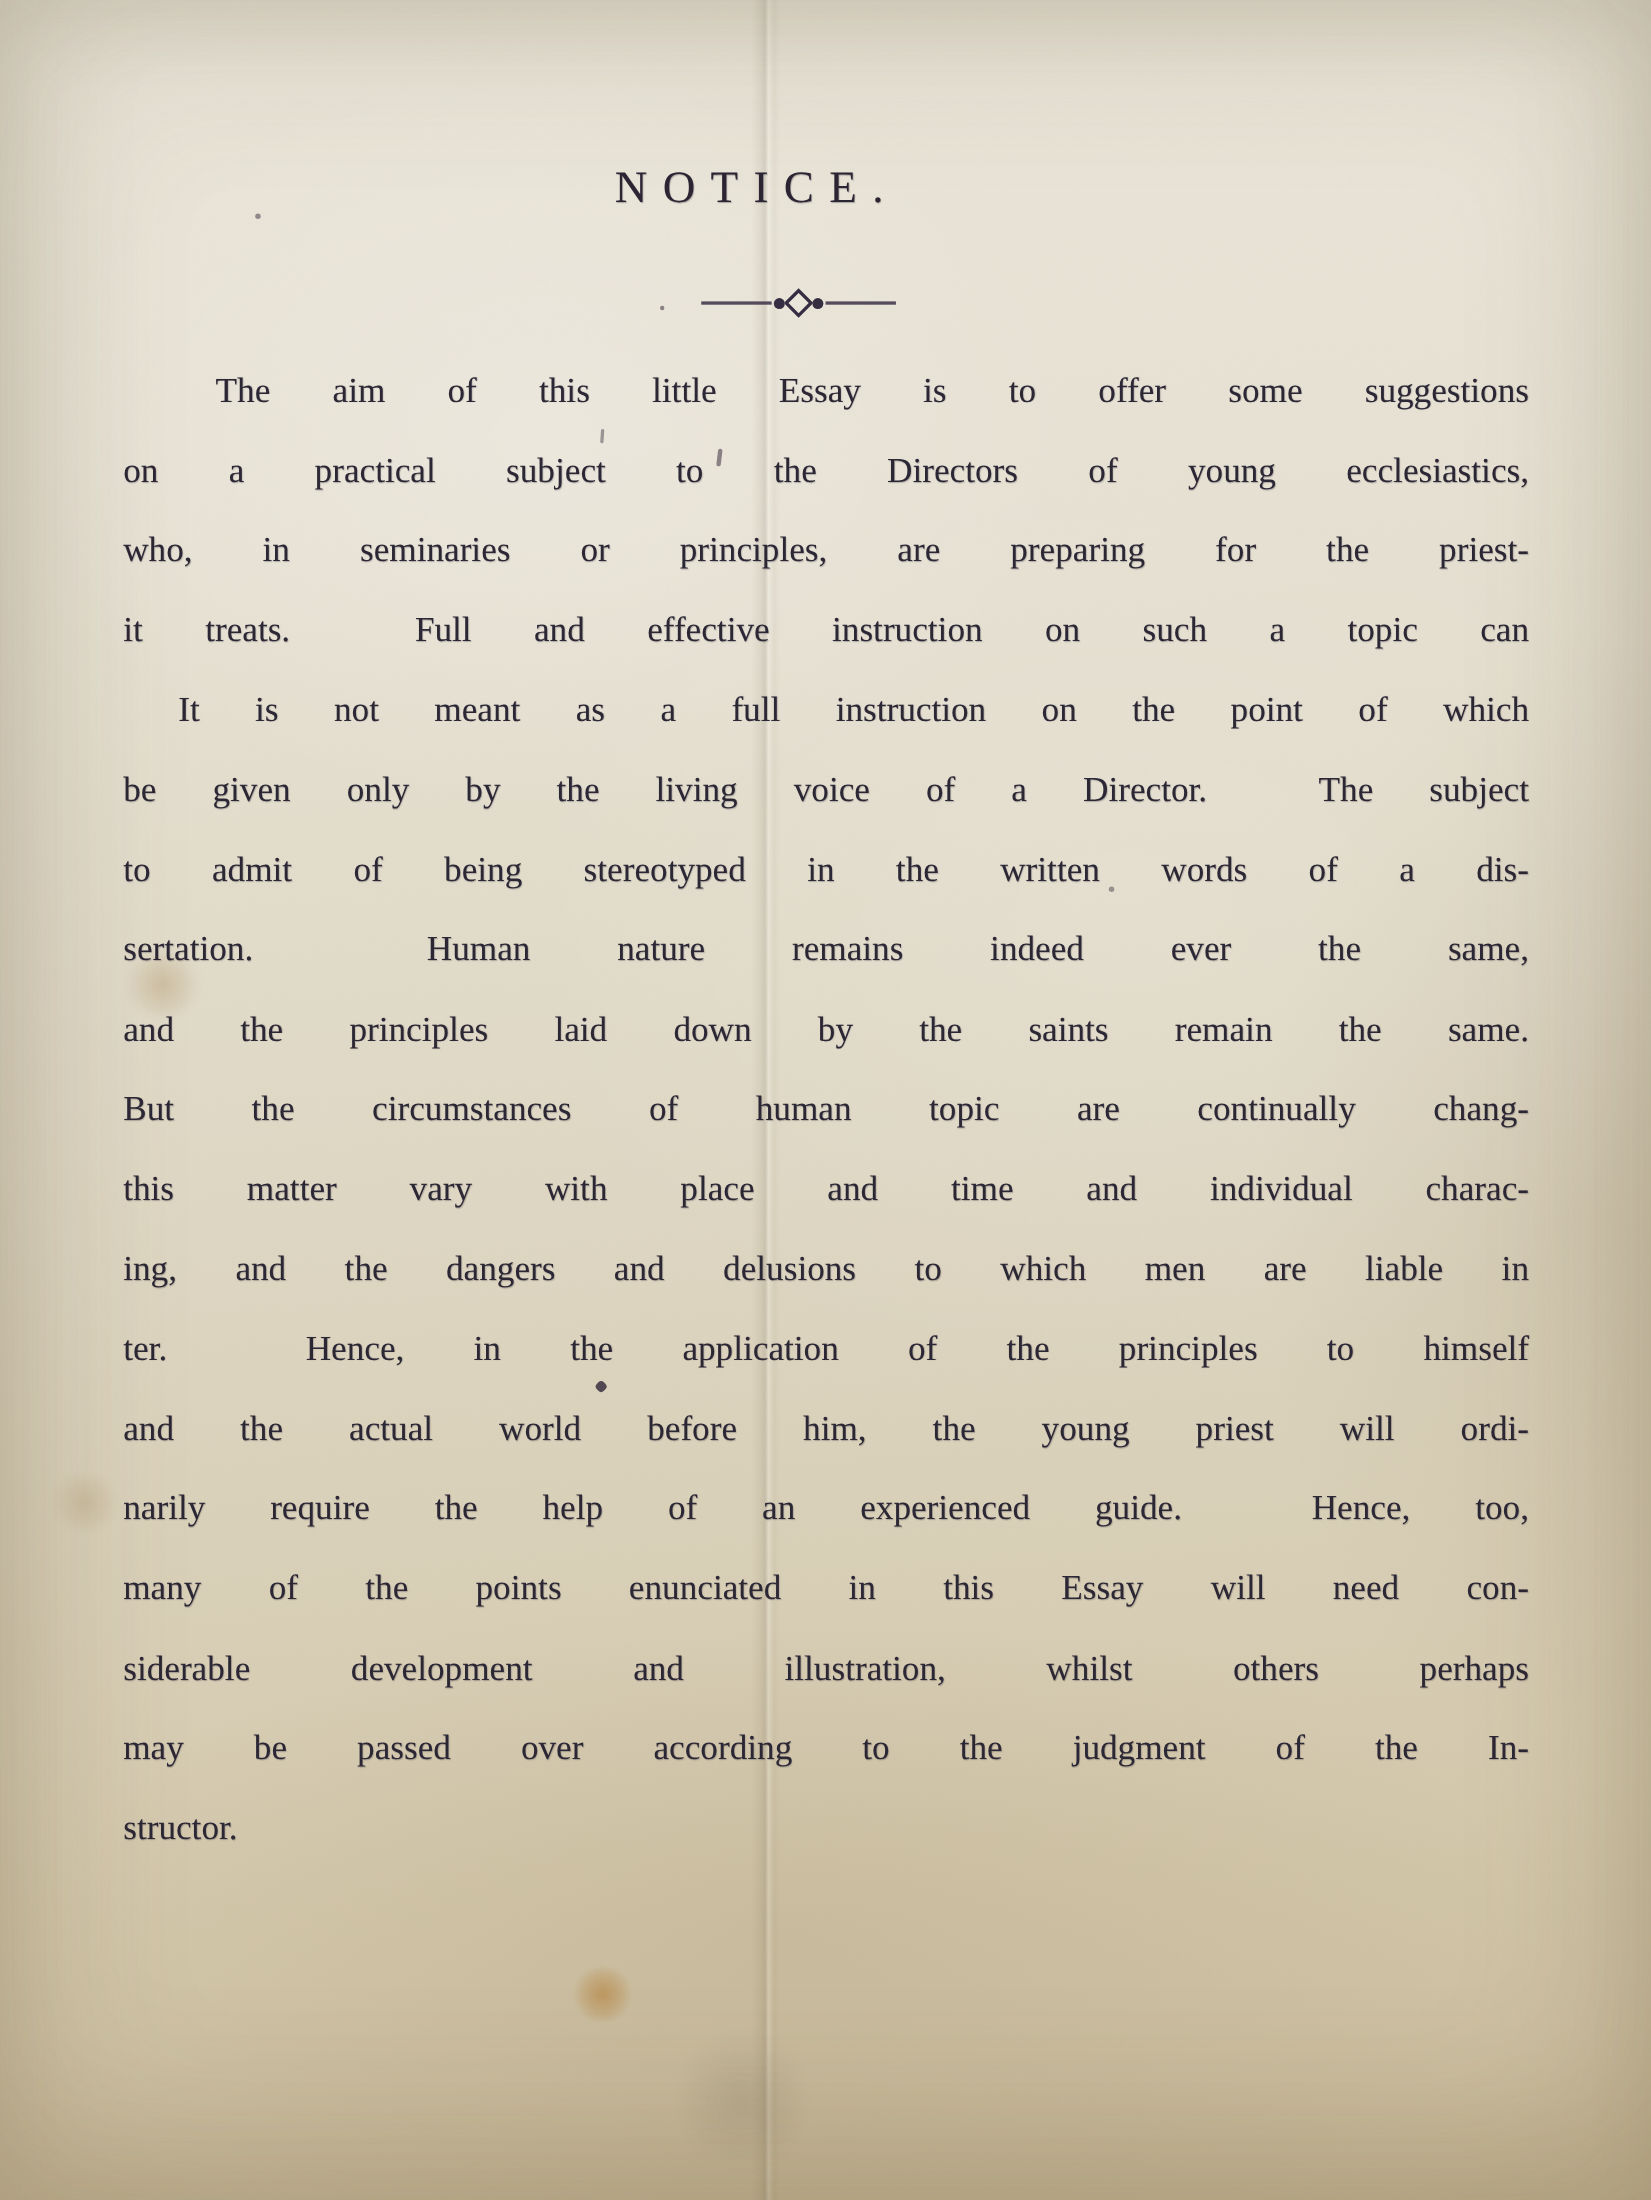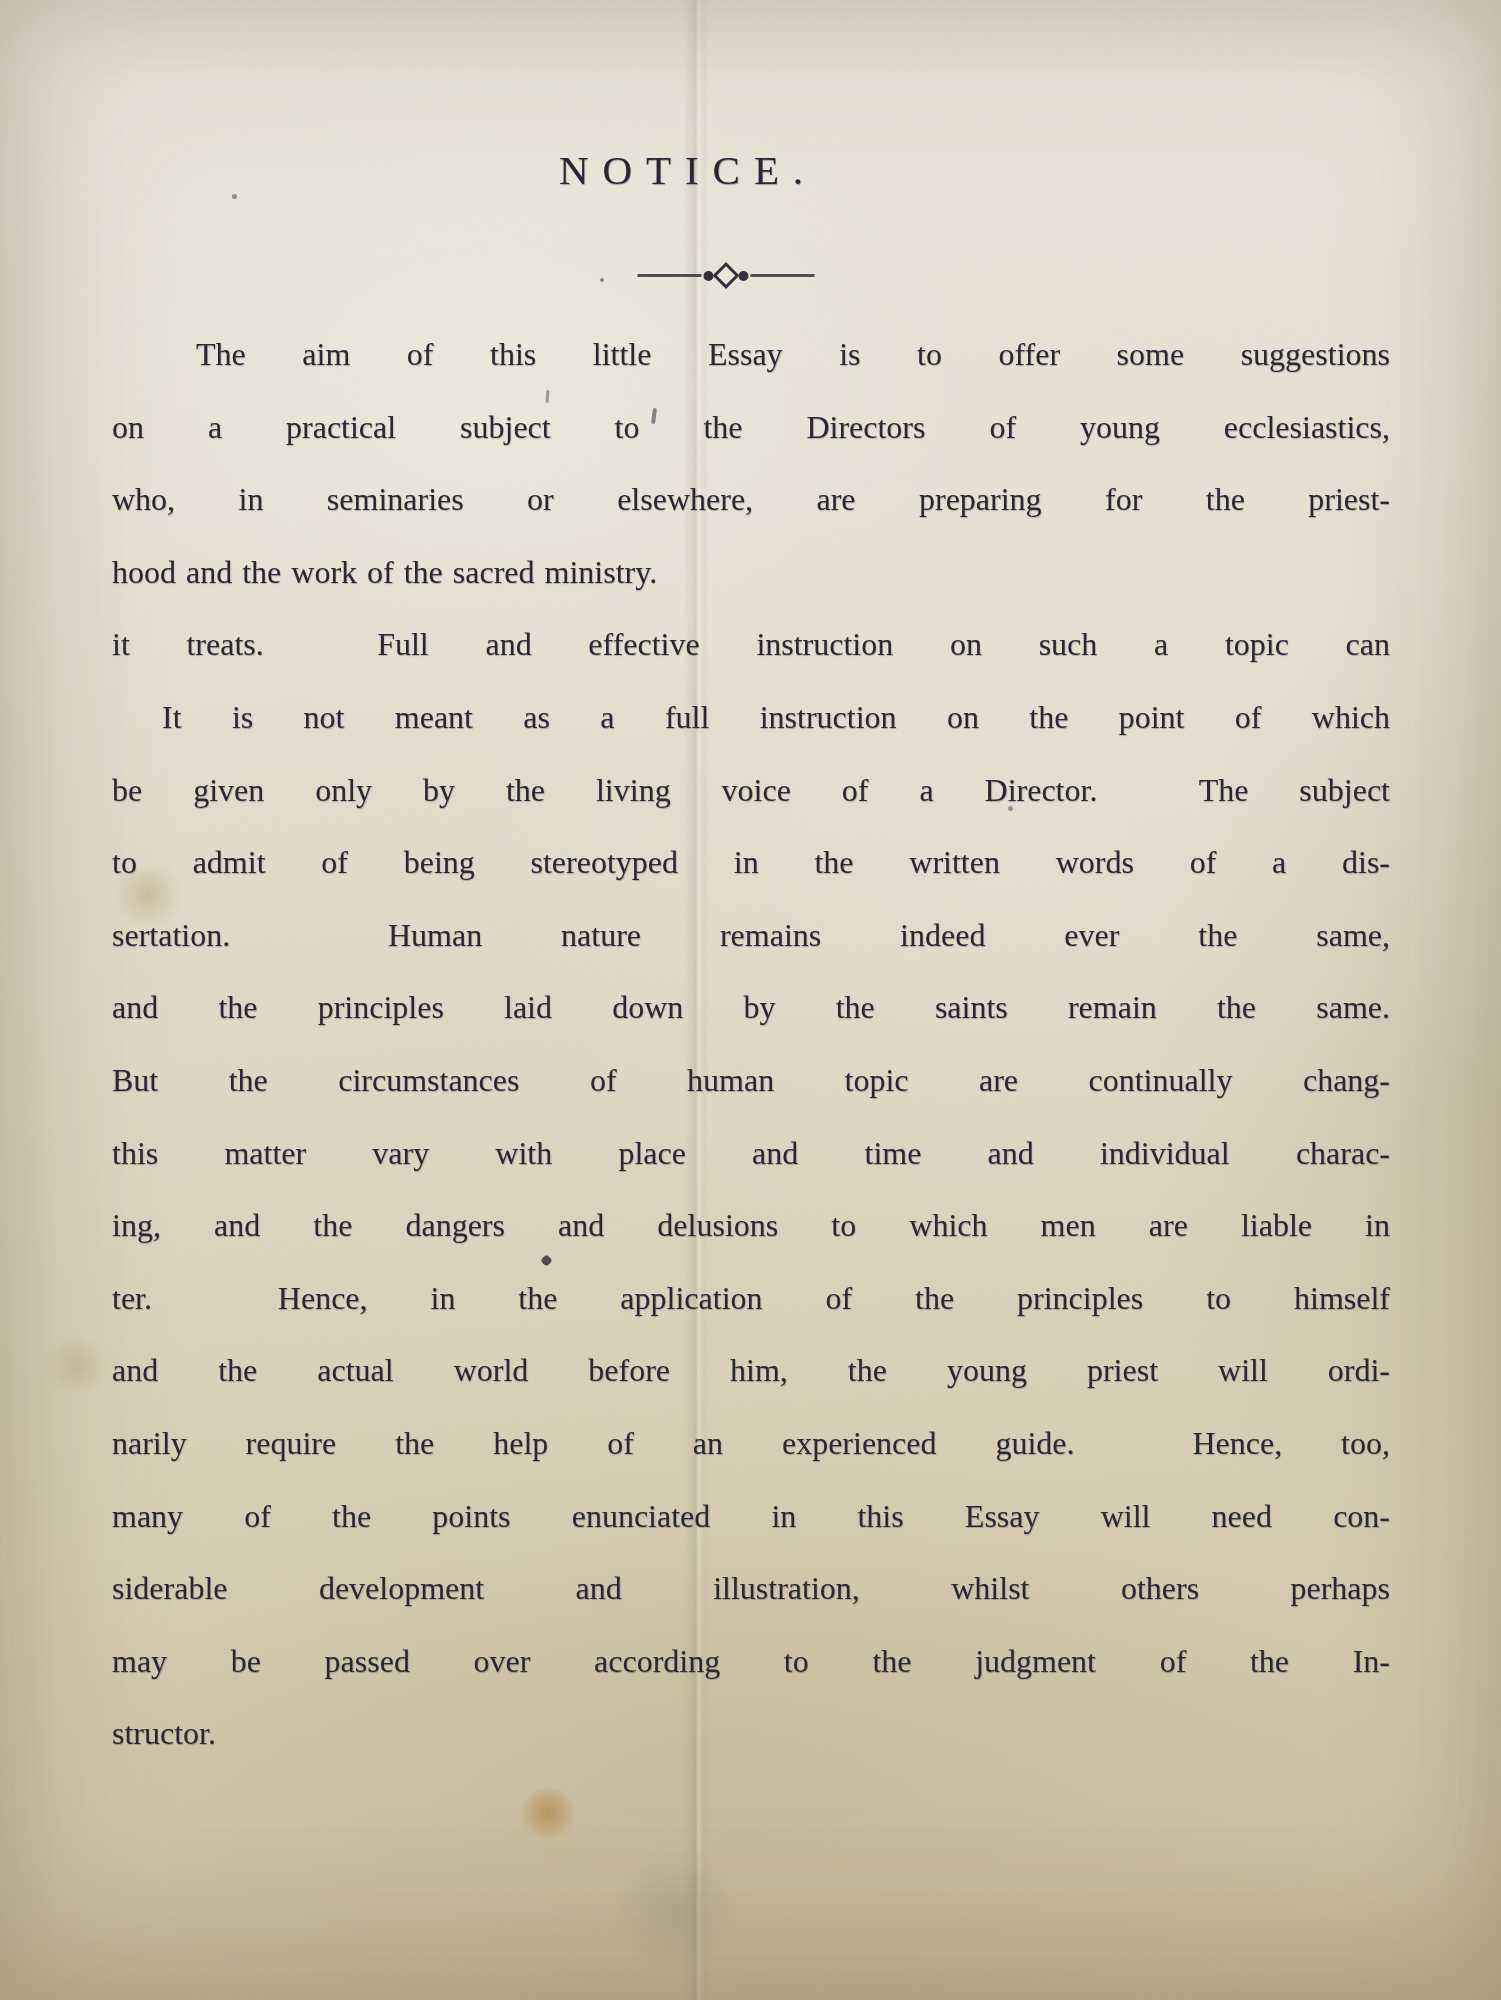--- a/index.html
+++ b/index.html
@@ -131,22 +131,21 @@
     <span class="rule"></span>
     <span class="dot"></span>
     <span class="diamond"></span>
     <span class="dot"></span>
     <span class="rule"></span>
   </div>
 
   <div class="bodytext">
     <div class="line indent">The aim of this little Essay is to offer some suggestions</div>
     <div class="line">on a practical subject to the Directors of young ecclesiastics,</div>
-    <div class="line">who, in seminaries or elsewhere, are preparing for the priest-</div>
-    <div class="line last">hood and the work of the sacred ministry.</div>
+    <div class="line">who, in seminaries or principles, are preparing for the priest-</div>
     <div class="line">it treats.&nbsp; Full and effective instruction on such a topic can</div>
     <div class="line indent2">It is not meant as a full instruction on the point of which</div>
     <div class="line">be given only by the living voice of a Director.&nbsp; The subject</div>
     <div class="line">to admit of being stereotyped in the written words of a dis-</div>
     <div class="line">sertation.&nbsp; Human nature remains indeed ever the same,</div>
     <div class="line">and the principles laid down by the saints remain the same.</div>
     <div class="line">But the circumstances of human topic are continually chang-</div>
     <div class="line">this matter vary with place and time and individual charac-</div>
     <div class="line">ing, and the dangers and delusions to which men are liable in</div>
     <div class="line">ter.&nbsp; Hence, in the application of the principles to himself</div>

